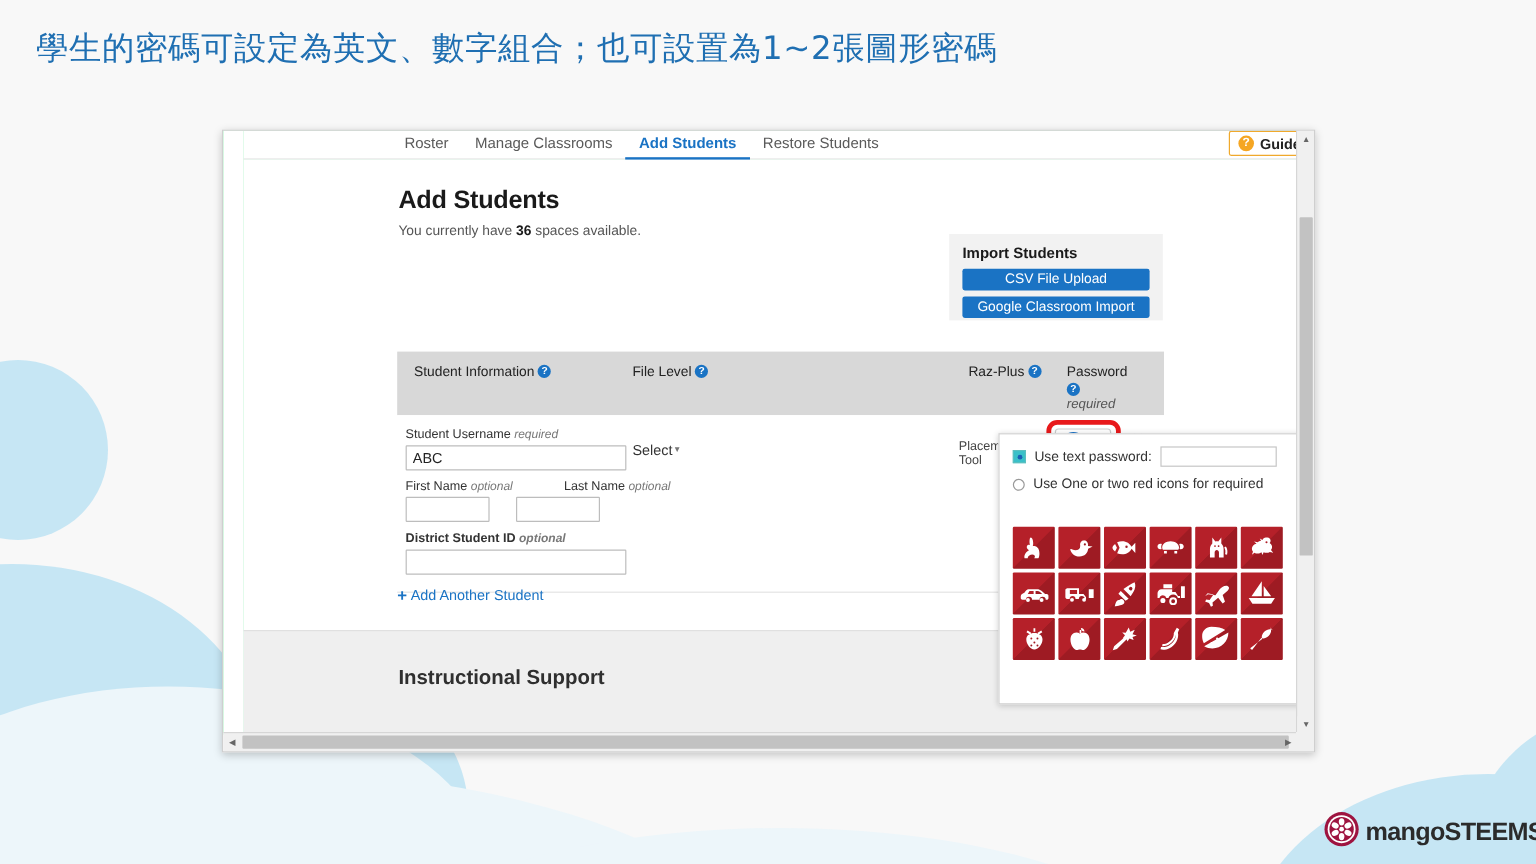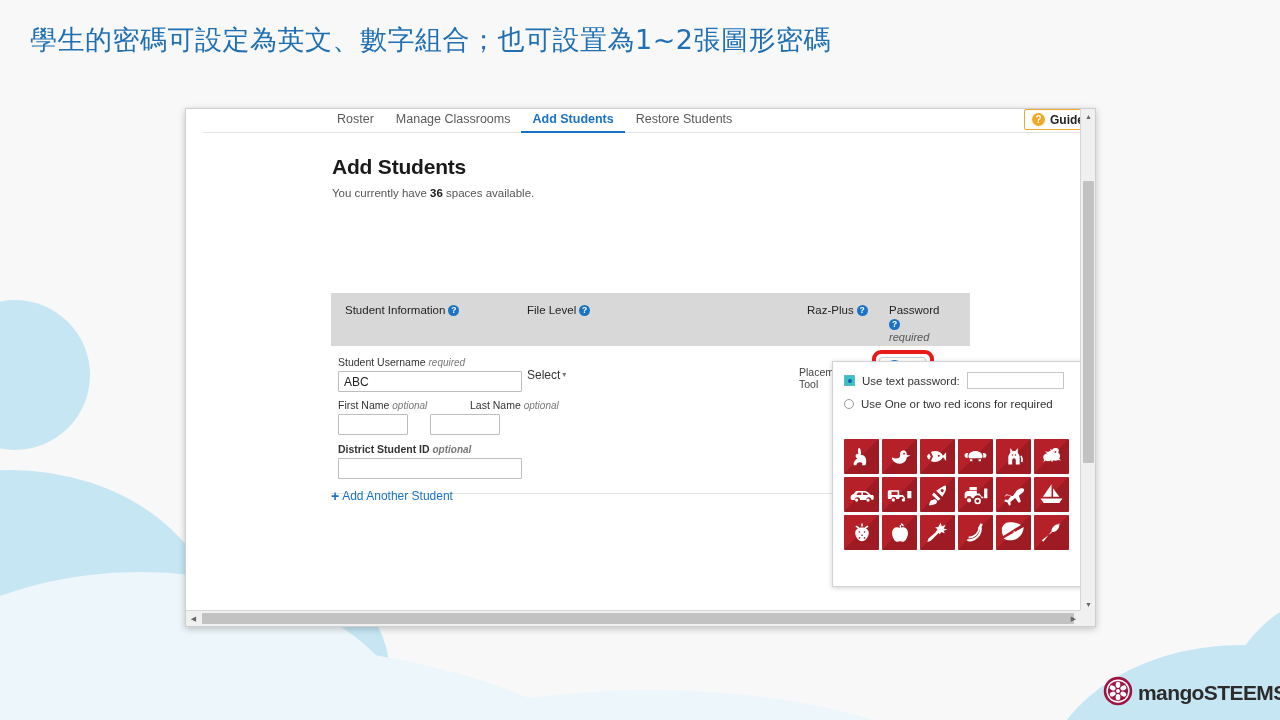--- a/index.html
+++ b/index.html
@@ -445,20 +445,25 @@
     </div>
 
     <div class="page-body">
 
       <div class="h1-add">Add Students</div>
 
       <div class="sub-spaces">
         <span>You currently have </span><b>36</b><span> spaces available.</span>
       </div>
 
+      <div class="import-panel">
+        <div class="import-title">Import Students</div>
+        <button class="btn-blue">CSV File Upload</button>
+        <button class="btn-blue">Google Classroom Import</button>
+      </div>
 
       <div class="tbl">
 
         <div class="tbl-head">
           <div class="th th-student">
             <span>Student Information</span><span class="qmark">?</span>
           </div>
           <div class="th th-grade">
             <span>File Level</span><span class="qmark">?</span>
           </div>
@@ -516,20 +521,23 @@
           <div class="red-ring"></div>
 
           <div class="close-x">✖</div>
         </div>
       </div>
 
       <div class="add-another">
         <span class="plus-ic">+</span><span>Add Another Student</span>
       </div>
 
+      <div class="instr-band">
+        <div class="instr-title">Instructional Support</div>
+      </div>
     </div>
 
     <div class="pw-pop">
 
       <div class="pw-opt">
         <span class="radio-on"></span>
         <span>Use text password:</span>
         <input class="pw-input" value="" style="">
       </div>
 

